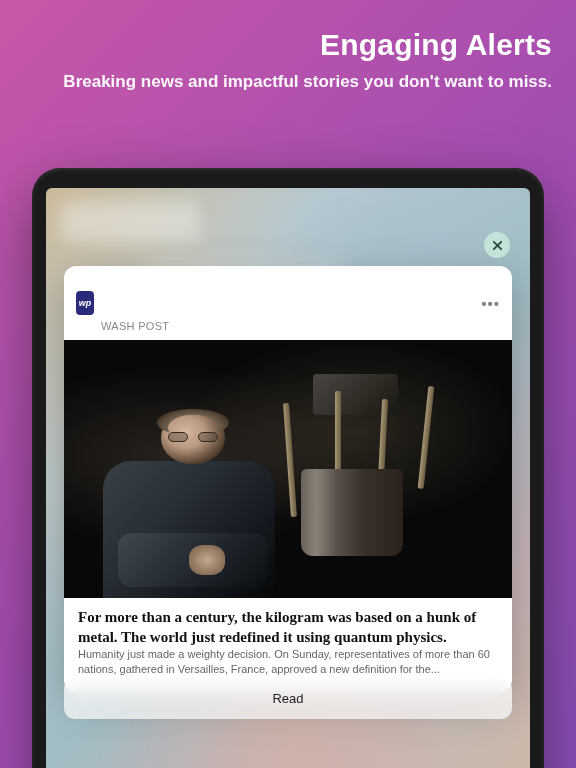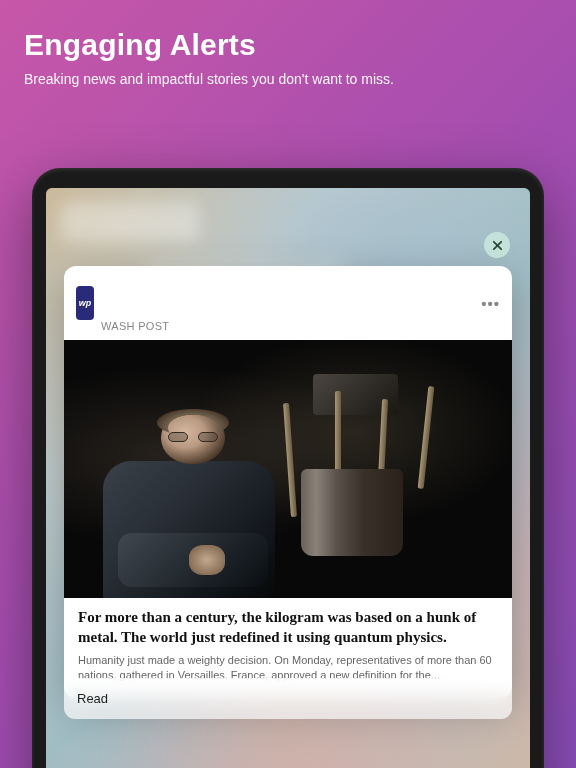--- a/index.html
+++ b/index.html
@@ -11,34 +11,34 @@
       position: relative;
       background: linear-gradient(135deg, #b84aa3 0%, #9b4aad 50%, #8b4ab5 100%);
     }
     .bg-gradient {
       position: absolute;
       inset: 0;
       background: linear-gradient(135deg, #c757a8 0%, #a44db0 50%, #8a4db8 100%);
     }
     .header-section {
       position: relative;
-      text-align: left;
+      text-align: right;
       color: #fff;
       padding: 28px 24px 20px;
       z-index: 2;
     }
     .header-title {
       font-size: 30px;
       font-weight: 700;
       margin-bottom: 8px;
       letter-spacing: 0.2px;
     }
     .header-subtitle {
-      font-size: 14px;
-      font-weight: 400;
+      font-size: 17px;
+      font-weight: 700;
       line-height: 1.4;
       color: rgba(255,255,255,0.95);
     }
     .device-frame {
       position: absolute;
       left: 50%;
       transform: translateX(-50%);
       top: 168px;
       width: 512px;
       height: 700px;
@@ -105,21 +105,21 @@
       z-index: 4;
     }
     .card-header {
       display: flex;
       align-items: center;
       padding: 8px 12px;
       gap: 7px;
     }
     .app-icon {
       width: 18px;
-      height: 34px;
+      height: 24px;
       border-radius: 4px;
       background: #2a2a7a;
       display: flex;
       align-items: center;
       justify-content: center;
       color: #fff;
       font-size: 9px;
       font-weight: 700;
       font-style: italic;
     }
@@ -147,21 +147,20 @@
     }
     .card-body {
       padding: 10px 14px 14px;
     }
     .story-title {
       font-family: Georgia, "Times New Roman", serif;
       font-size: 15px;
       font-weight: 700;
       line-height: 1.3;
       color: #111;
-      margin-bottom: 6px;
     }
     .story-summary {
       font-size: 11px;
       line-height: 1.4;
       color: #666;
     }
     .action-buttons {
       position: absolute;
       left: 18px;
       right: 18px;
@@ -169,21 +168,21 @@
       z-index: 4;
       display: flex;
       flex-direction: column;
       gap: 7px;
     }
     .action-btn {
       background: rgba(255,255,255,0.7);
       backdrop-filter: blur(10px);
       border-radius: 11px;
       padding: 13px;
-      text-align: left;
+      text-align: center;
       font-size: 13px;
       font-weight: 400;
       color: #222;
       cursor: pointer;
     }
     
     .photo-bg {
       position: absolute; inset: 0;
       background: radial-gradient(ellipse at 25% 45%, rgba(70,60,50,0.5), transparent 45%),
                   radial-gradient(ellipse at 65% 35%, rgba(90,80,60,0.4), transparent 40%),
@@ -341,21 +340,21 @@
             <div class="glasses">
                 <div class="lens"></div>
                 <div class="lens"></div>
               </div>
           </div>
         </div>
       </div>
 
       <div class="card-body">
         <div class="story-title">For more than a century, the kilogram was based on a hunk of metal. The world just redefined it using quantum physics.</div>
-        <div class="story-summary">Humanity just made a weighty decision. On Monday, representatives of more than 60 nations, gathered in Versailles, France, approved a new definition for the...</div>
+        <div class="story-summary">Humanity just made a weighty decision. On Sunday, representatives of more than 60 nations, gathered in Versailles, France, approved a new definition for the...</div>
       </div>
     </div>
 
     <div class="action-buttons">
       <div class="action-btn">Read</div>
 
     </div>
 
   </div>
 </div>

